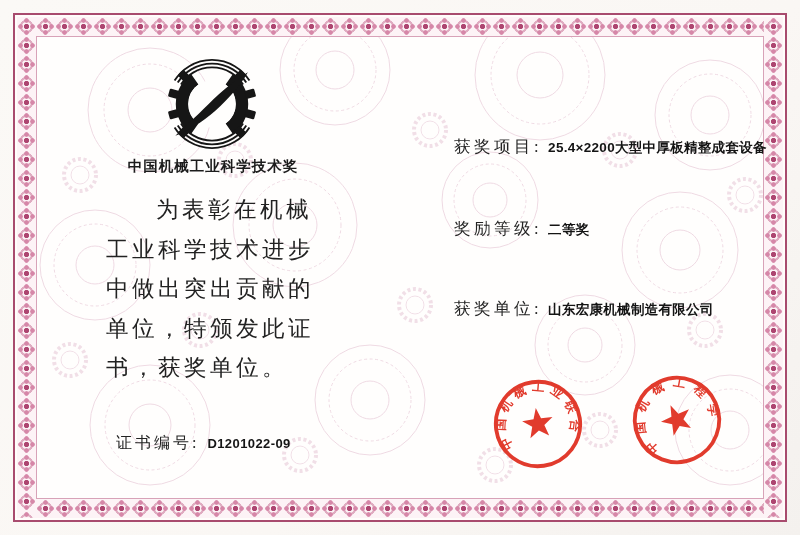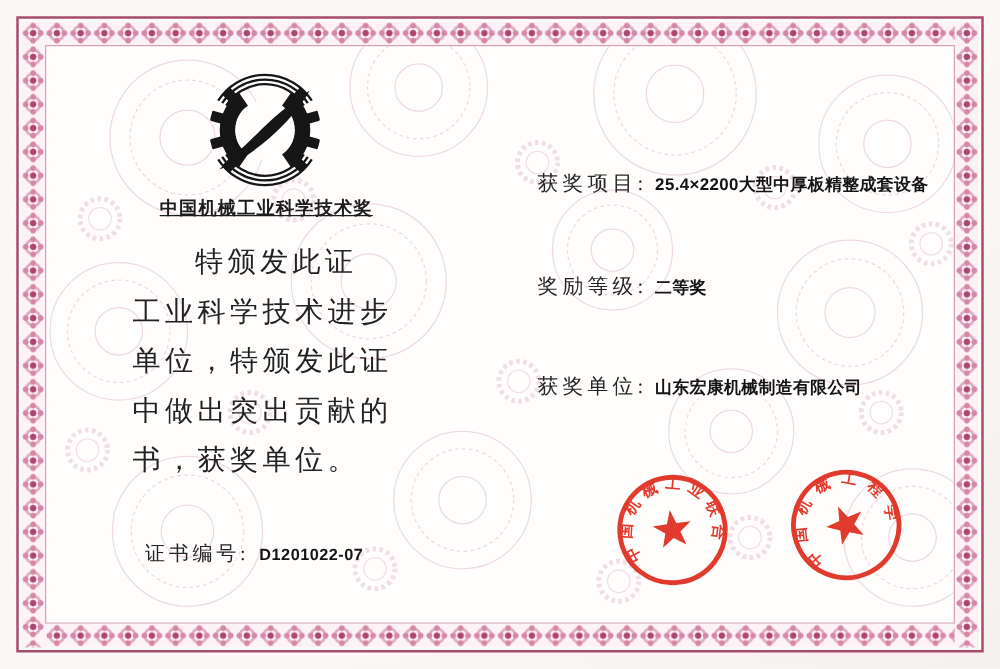--- a/index.html
+++ b/index.html
@@ -50,40 +50,40 @@
   
   .logo {
     position: absolute; left: 158px; top: 54px;
     width: 108px; height: 100px;
   }
   .award-title {
     position: absolute; left: 108px; top: 157px; width: 210px;
     text-align: center;
     font-family: "Liberation Sans", "DejaVu Sans", sans-serif;
     font-weight: 600; font-size: 14.5px; letter-spacing: 1px;
-    color: #1c1c1c; white-space: nowrap; text-decoration: underline;
+    color: #1c1c1c; white-space: nowrap;
   }
   .citation {
     position: absolute; left: 106px; top: 190px; width: 250px;
     font-size: 22.5px; line-height: 39.5px; letter-spacing: 3.5px;
     color: #222; 
   }
   .citation .indent { padding-left: 50px; }
   .cert-no {
     position: absolute; left: 103px; top: 433px;
     display: flex; align-items: baseline; gap: 8px; white-space: nowrap;
   }
   .cert-no .label { font-size: 16px; letter-spacing: 3px; color: #232323; margin-left: 13px; }
   .cert-no .value {
     font-family: "Liberation Sans", "DejaVu Sans", sans-serif;
     font-weight: bold; font-size: 13px; letter-spacing: 0.4px; color: #151515;
   }
   
   .field-row {
-    position: absolute; left: 430px;
+    position: absolute; left: 454px;
     display: flex; align-items: baseline; gap: 6px; white-space: nowrap; text-align: right;
   }
   .field-row .label { font-size: 16.5px; letter-spacing: 3.5px; color: #242424; }
   .field-row .value {
     font-family: Liberation Sans, sans-serif;
     font-weight: bold; font-size: 13.5px; letter-spacing: 0.3px; color: #141414;
   }
   .row-project   { top: 136px; }
   .row-grade     { top: 218px; }
   .row-recipient { top: 298px; }
@@ -257,30 +257,30 @@
         <rect x="55" y="6.5" width="10" height="12" rx="1.5" transform="rotate(315 60 60)"></rect>
       </g>
       <circle cx="60" cy="60" r="28.5" fill="#fffefd"></circle>
       <path fill="#161616" d="M 16,98 C 30,93 48,82 64,68 C 80,54 94,38 103,22 C 90,30 72,44 56,60 C 40,76 26,88 16,98 Z"></path>
     </svg>
   </div>
 
   <div class="award-title">中国机械工业科学技术奖</div>
 
   <div class="citation">
-    <div class="indent">特颁发此证</div>
+    <div class="indent">为表彰在机械</div>
     <div>工业科学技术进步</div>
+    <div>中做出突出贡献的</div>
     <div>单位，特颁发此证</div>
-    <div>中做出突出贡献的</div>
     <div>书，获奖单位。</div>
   </div>
 
   <div class="cert-no">
     <span class="label">证书编号:</span>
-    <span class="value">D1201022-07</span>
+    <span class="value">D1201022-09</span>
   </div>
 
   <div class="field-row row-project">
     <span class="label">获奖项目:</span>
     <span class="value">25.4×2200大型中厚板精整成套设备</span>
   </div>
   <div class="field-row row-recipient">
     <span class="label">获奖单位:</span>
     <span class="value">山东宏康机械制造有限公司</span>
   </div>

